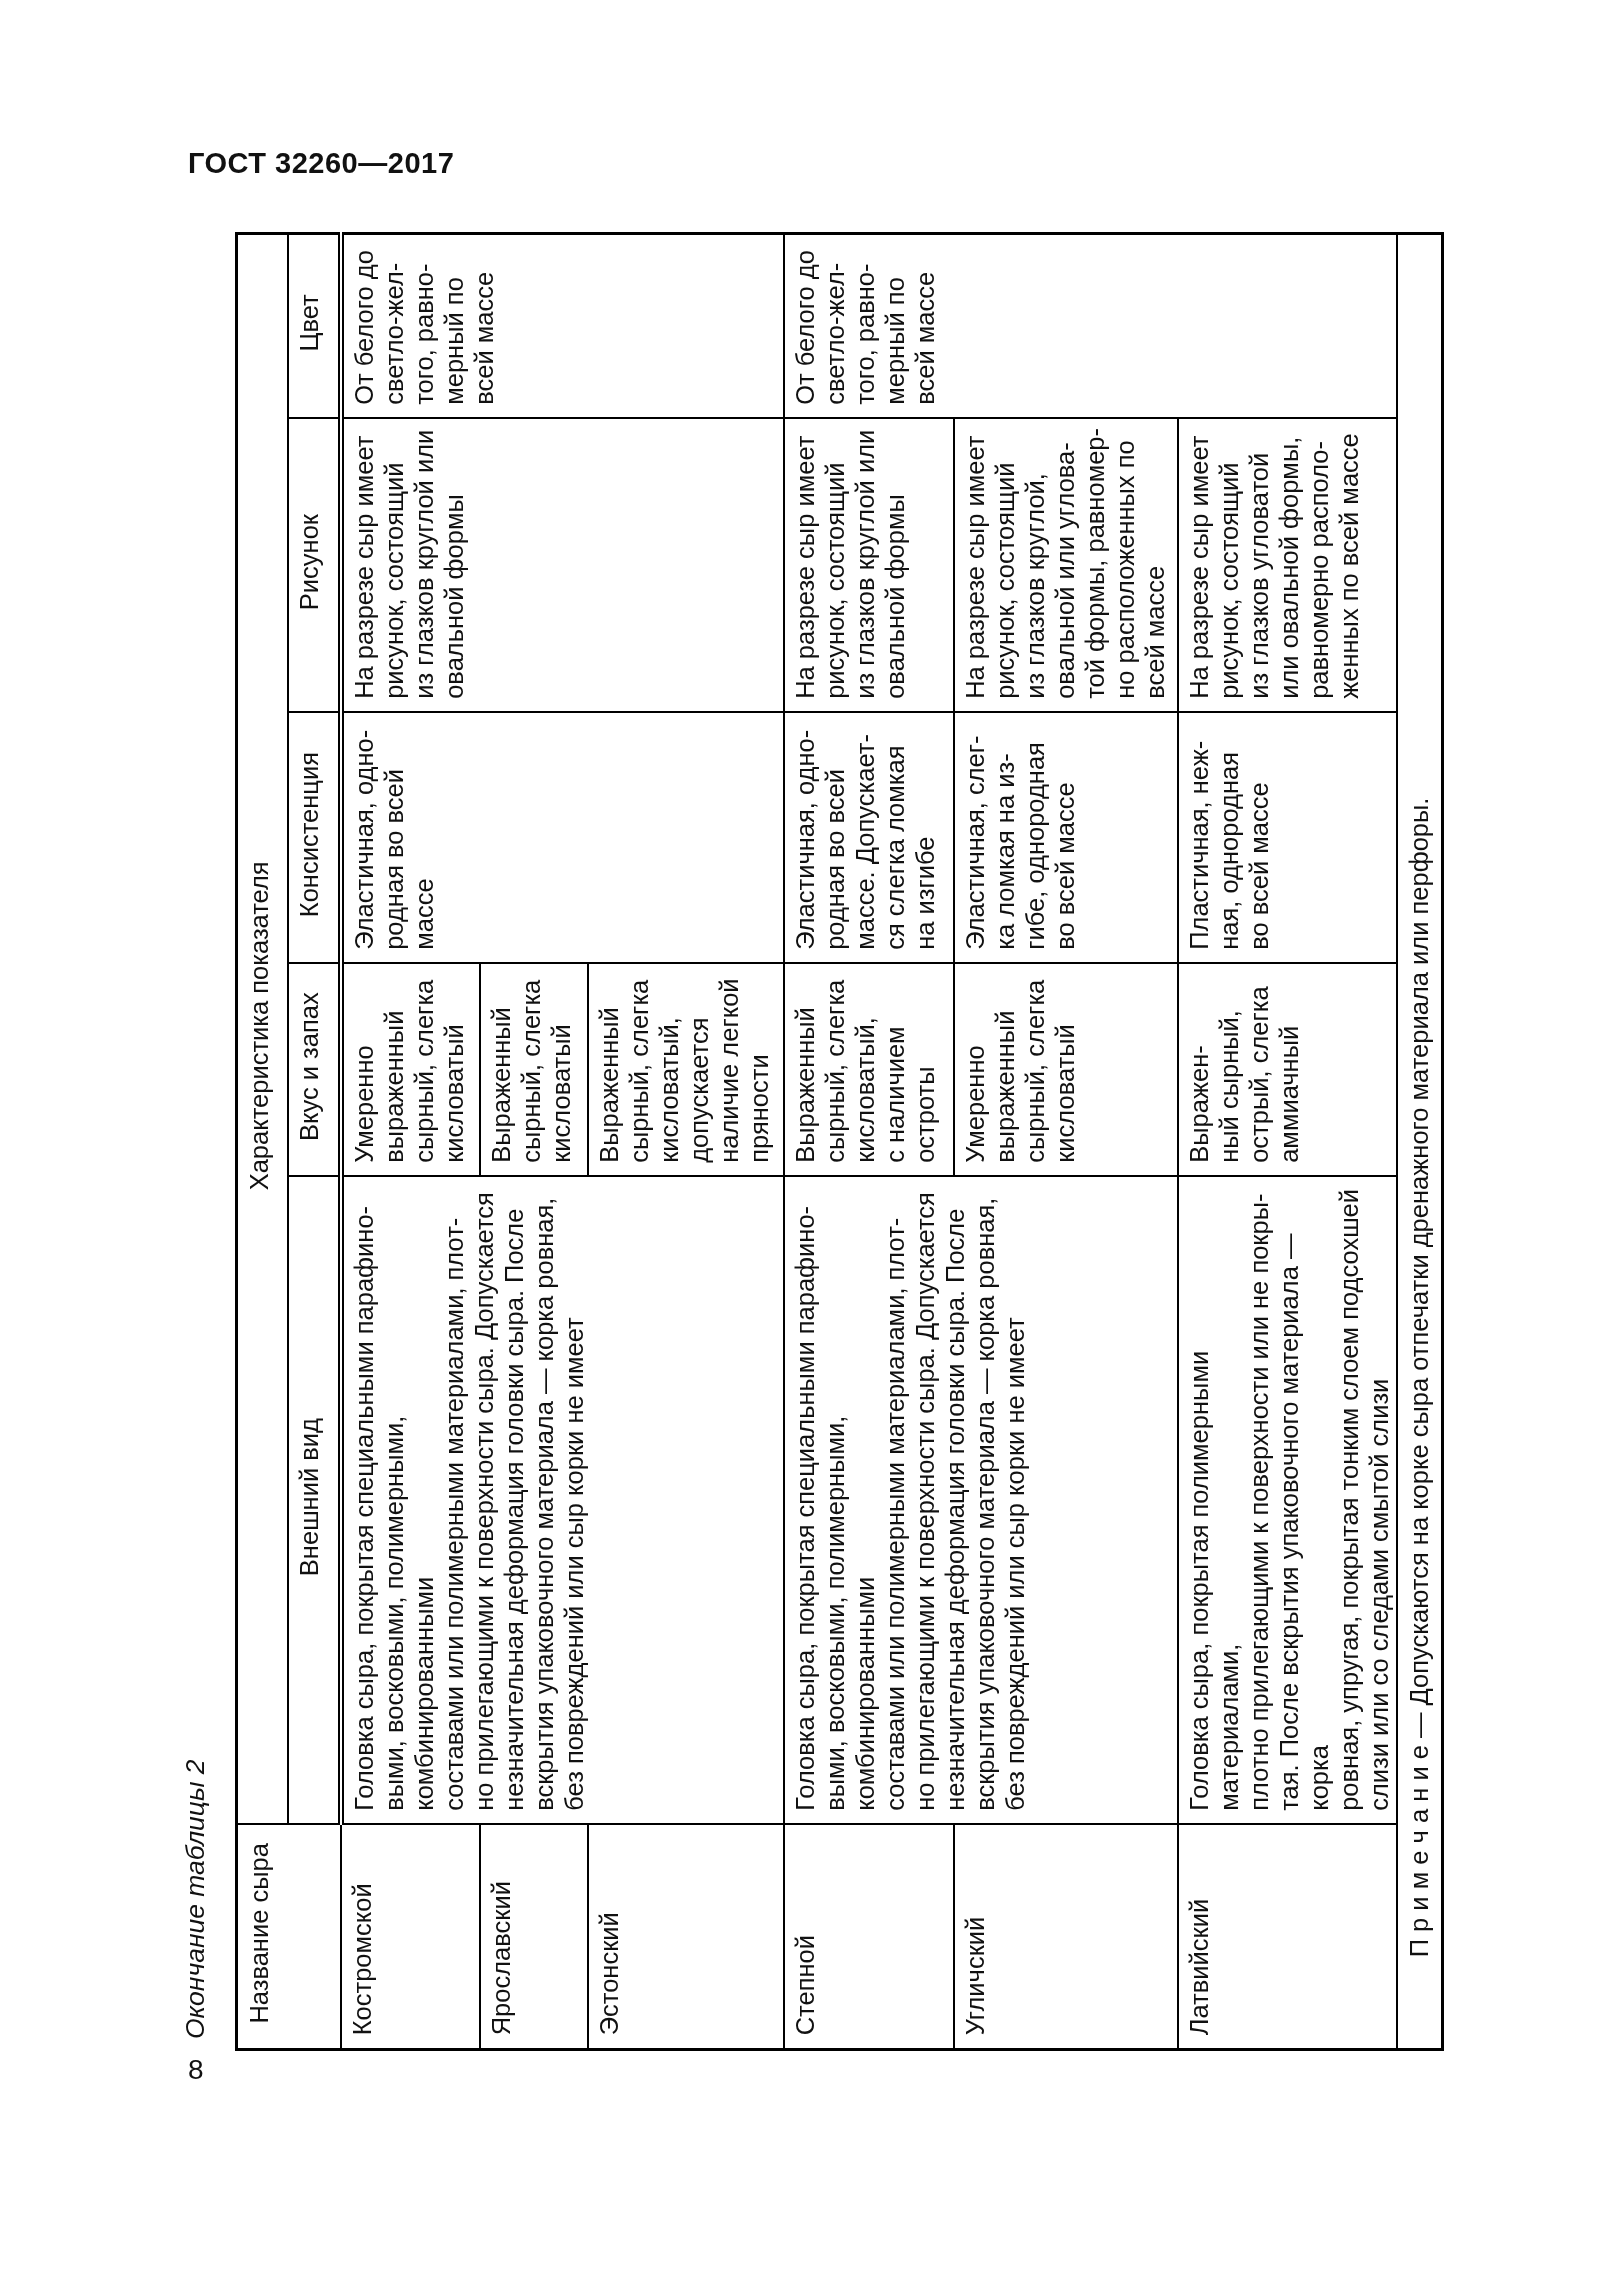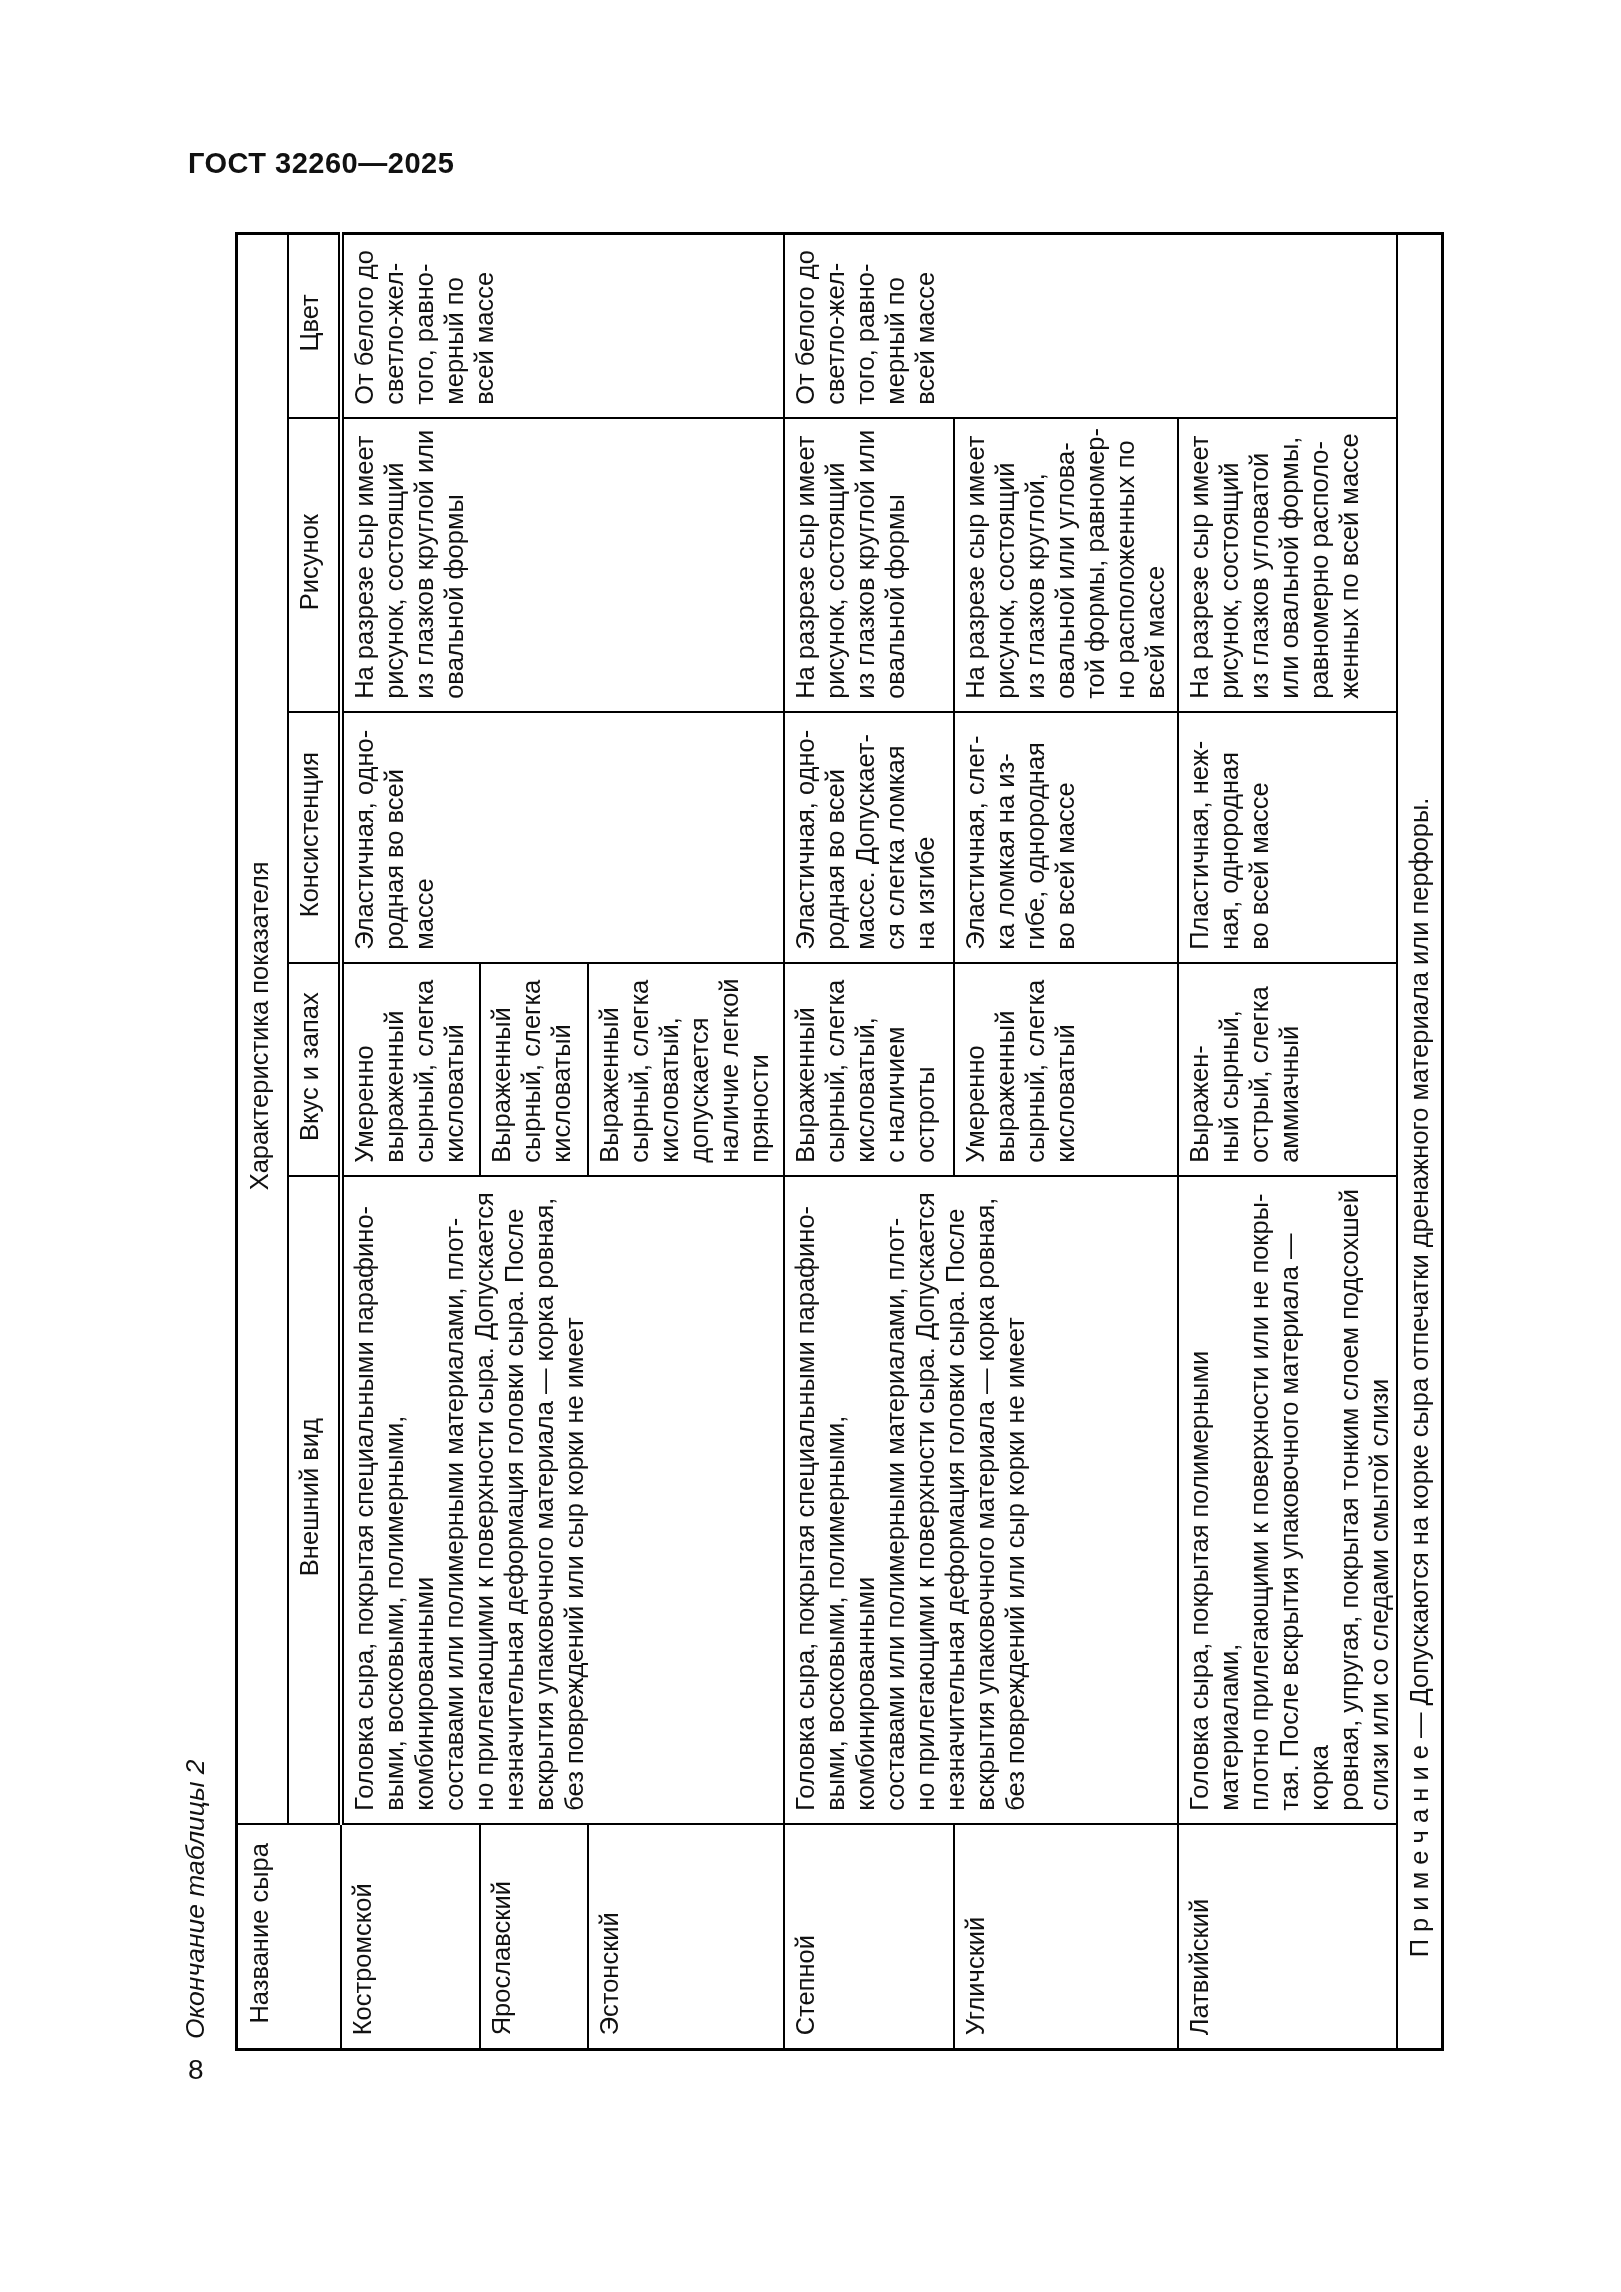--- a/index.html
+++ b/index.html
@@ -45,21 +45,21 @@
   td.note-cell{
     vertical-align:middle;white-space:nowrap;text-indent:78px;
     padding:2px 3.9px 2px 0;font-size:25.5px;
   }
 </style>
 </head>
 <body>
 
 <div class="page">
 
-  <div class="running-header">ГОСТ 32260—2025</div>
+  <div class="running-header">ГОСТ 32260—2017</div>
 
   <div class="caption-wrap">
     <div class="rot">Окончание таблицы 2</div>
   </div>
 
   <div class="table-area">
     <div class="land">
       <table class="gost">
         <colgroup>
           <col style="width:225px">

